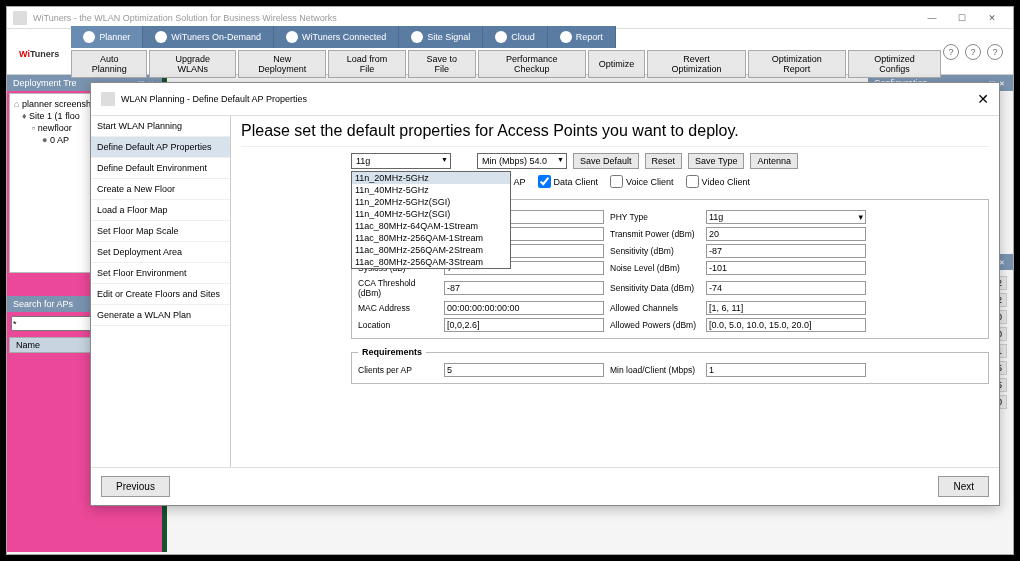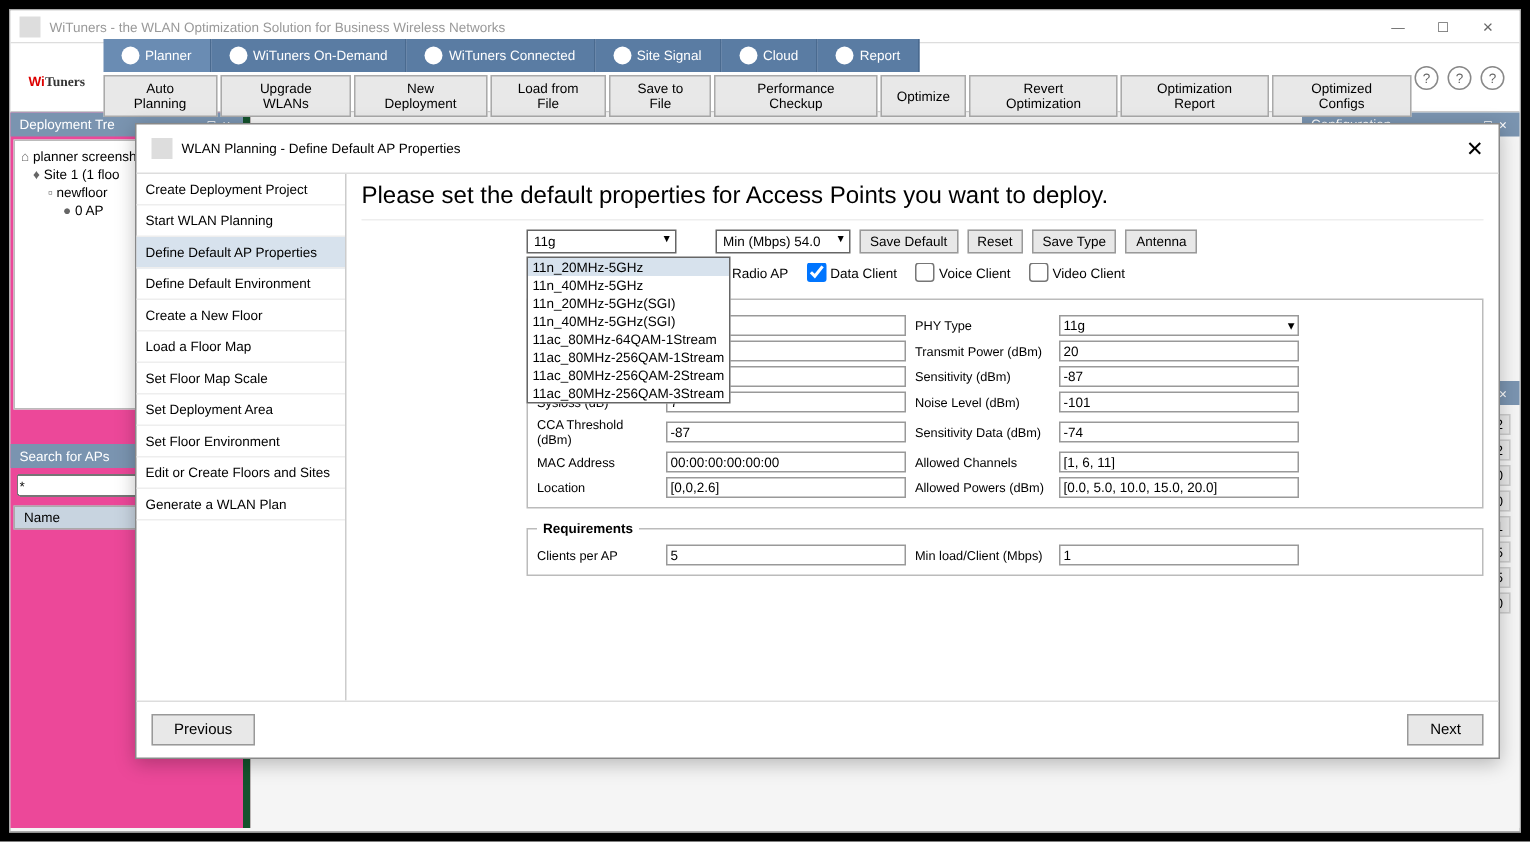--- a/index.html
+++ b/index.html
@@ -5,21 +5,21 @@
 * { box-sizing: border-box; margin: 0; padding: 0; font-family: Arial, sans-serif; font-size: 9px; }
 body { background: #000; width: 1020px; height: 561px; overflow: hidden; position: relative; }
 .outer { position: absolute; top: 6px; left: 6px; width: 1008px; height: 549px; background: #f5f5f5; border: 1px solid #aaa; }
 .titlebar { height: 22px; background: #fff; display: flex; align-items: center; padding: 0 6px; border-bottom: 1px solid #ddd; font-size: 10px; color: #999; }
 .titlebar .icon { width: 14px; height: 14px; background: #ddd; margin-right: 6px; }
 .titlebar .spacer { flex: 1; }
 .winbtn { width: 30px; text-align: center; color: #666; }
 .toolbarrow { display: flex; align-items: center; background: #fff; height: 46px; border-bottom: 1px solid #ccc; }
 .logo { font-size: 18px; font-weight: bold; padding: 0 12px; }
 .logo .wi { color: #d00; }
-.logo .tuners { color: #333; font-family: Liberation Serif, serif; }
+.logo .tuners { color: #333; }
 .pilltabs { display: flex; gap: 0; }
 .pill { background: #5a7ca3; color: #fff; padding: 5px 12px; font-size: 10px; display: flex; align-items: center; gap: 4px; border-right: 1px solid #4a6a8f; }
 .pill.sel { background: #6a8cb3; }
 .pillicon { width: 12px; height: 12px; background: #fff; border-radius: 50%; display: inline-block; }
 .helpicons { margin-left: auto; display: flex; gap: 6px; padding-right: 10px; }
 .helpicons span { width: 16px; height: 16px; border: 1px solid #888; border-radius: 50%; display: flex; align-items: center; justify-content: center; font-size: 9px; color: #666; }
 .subtoolbar { display: flex; padding: 0 0 0 120px; margin-top: -18px; position: relative; z-index: 0; }
 .subtoolbar button { font-size: 9px; padding: 3px 10px; background: #e8e8e8; border: 1px solid #aaa; margin-right: 2px; }
 .mainarea { display: flex; height: calc(100% - 70px); }
 .leftpanel { width: 160px; background: #ec4899; border-right: 5px solid #14532d; display: flex; flex-direction: column; }
@@ -55,21 +55,21 @@
 .steplist div { padding: 5px 6px; font-size: 9px; border-bottom: 1px solid #eee; cursor: pointer; }
 .steplist div.sel { background: #d7e2ed; }
 .stepcontent { flex: 1; padding: 6px 10px; display: flex; flex-direction: column; }
 .instruction { font-size: 16px; padding-bottom: 6px; border-bottom: 1px solid #eee; }
 .formarea { flex: 1; padding: 6px 0 0 110px; }
 .toprow { display: flex; gap: 6px; align-items: center; margin-bottom: 6px; }
 .toprow select, .toprow button { font-size: 9px; padding: 2px 6px; border: 1px solid #999; background: #e8e8e8; }
 .dropdown { position: relative; display: inline-block; }
 .dropdown .sel { border: 1px solid #666; background: #fff; padding: 2px 18px 2px 4px; width: 100px; font-size: 9px; }
 .dropdown .arrow { position: absolute; right: 3px; top: 3px; font-size: 7px; }
-.dropoptions { position: absolute; top: 18px; left: 0; width: 136px; background: #fff; border: 1px solid #666; z-index: 200; }
+.dropoptions { position: absolute; top: 18px; left: 0; width: 160px; background: #fff; border: 1px solid #666; z-index: 200; }
 .dropoptions div { padding: 1px 3px; font-size: 9px; }
 .dropoptions div.hl { background: #d7e2ed; }
 .chkrow { display: flex; gap: 12px; margin-bottom: 6px; padding-left: 100px; }
 .chkrow label { display: flex; align-items: center; gap: 3px; font-size: 9px; }
 .fieldset { border: 1px solid #bbb; padding: 6px; margin-bottom: 8px; }
 .fieldset legend { font-size: 9px; padding: 0 4px; font-weight: bold; }
 .fsgrid { display: grid; grid-template-columns: 80px 160px 90px 160px; gap: 3px 6px; align-items: center; }
 .fsgrid label { font-size: 8.5px; }
 .fsgrid input { border: 1px solid #999; padding: 1px 2px; font-size: 9px; width: 100%; }
 .dlgfoot { display: flex; justify-content: space-between; padding: 8px 10px; border-top: 1px solid #ddd; }
@@ -247,21 +247,20 @@
 </div>
 
 <div class="dialog">
   <div class="dlgtitle">
     <span class="icon"></span>
     <span>WLAN Planning - Define Default AP Properties</span>
     <span class="x">✕</span>
   </div>
   <div class="dlgbody">
     <div class="steplist">
-      <div>Create Deployment Project</div>
       <div>Start WLAN Planning</div>
       <div class="sel">Define Default AP Properties</div>
       <div>Define Default Environment</div>
       <div>Create a New Floor</div>
       <div>Load a Floor Map</div>
       <div>Set Floor Map Scale</div>
       <div>Set Deployment Area</div>
       <div>Set Floor Environment</div>
       <div>Edit or Create Floors and Sites</div>
       <div>Generate a WLAN Plan</div>

